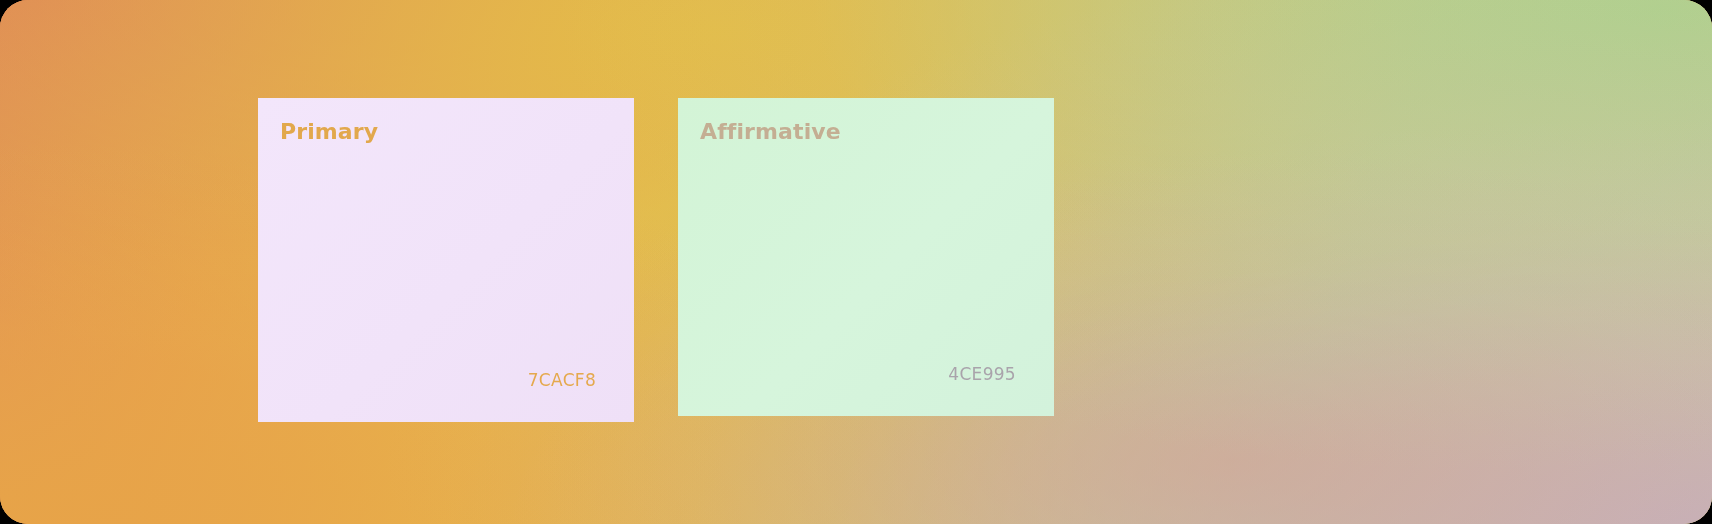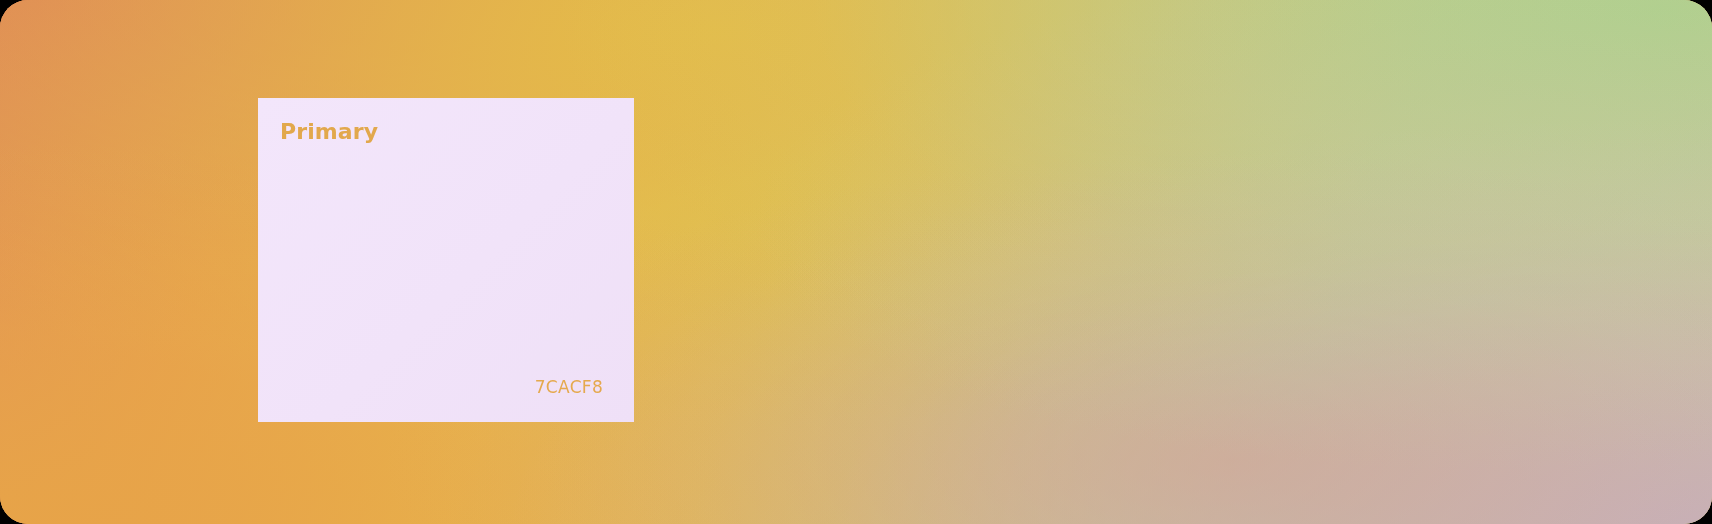--- a/index.html
+++ b/index.html
@@ -136,21 +136,21 @@
   .title-primary     { color: #E2A84C; }
   .title-error       { color: #DFBE5B; }
   .title-affirmative { color: #C4AE93; }
 
   .swatch-hex {
     align-self: flex-end;
     font-size: 17px;
     font-weight: normal;
     letter-spacing: 0.3px;
     line-height: 1.1;
-    margin: 9px;
+    margin: 16px;
   }
   .hex-primary     { color: #E5A94E; }
   .hex-error       { color: #D6AC8E; }
   .hex-affirmative { color: #A9A3AB; }
 </style>
 </head>
 <body>
 
 <div id="canvas">
 
@@ -164,15 +164,19 @@
   <div class="mesh mesh-b7"></div>
 
   <div class="swatch-row">
 
     <div class="swatch swatch-primary">
       <div class="swatch-title title-primary">Primary</div>
       <div class="swatch-hex hex-primary">7CACF8</div>
     </div>
 
 
+    <div class="swatch swatch-affirmative">
+      <div class="swatch-title title-affirmative">Affirmative</div>
+      <div class="swatch-hex hex-affirmative">4CE995</div>
+    </div>
 
   </div>
 </div>
 
 </body></html>

